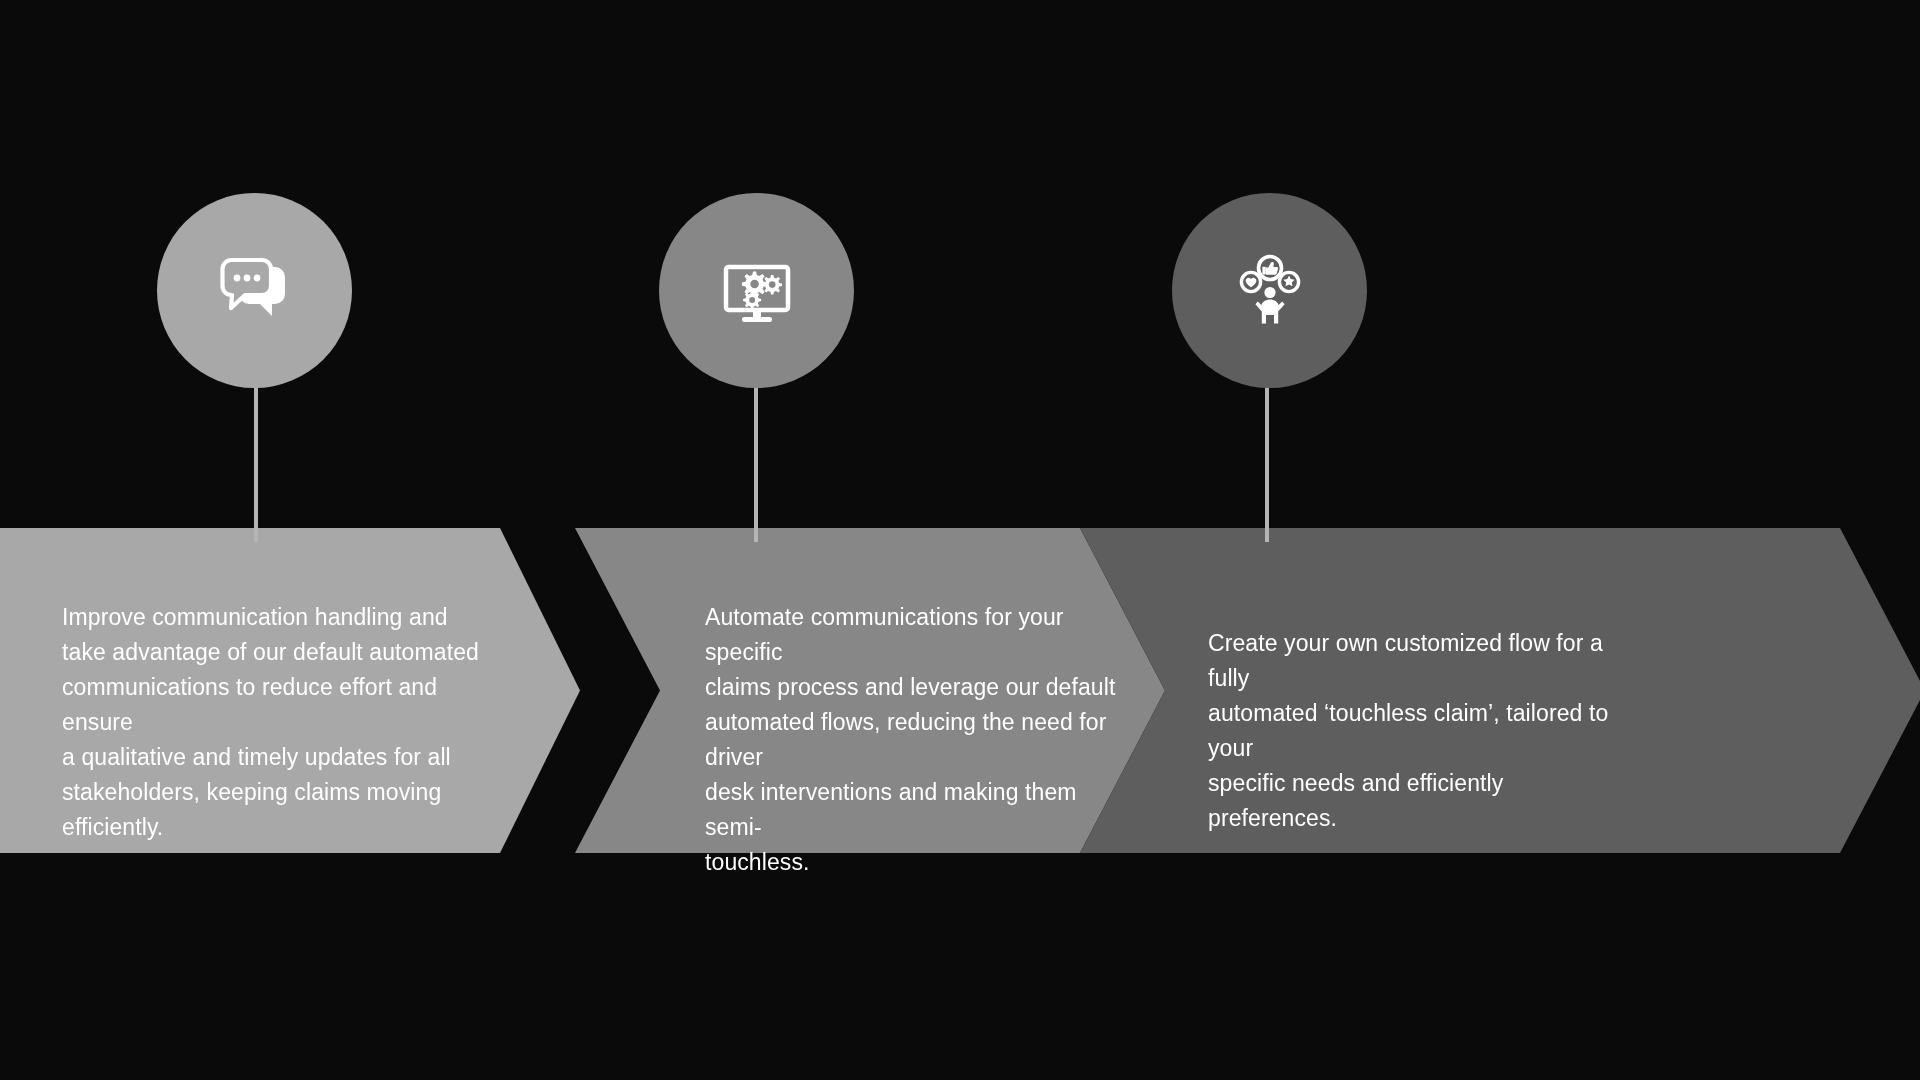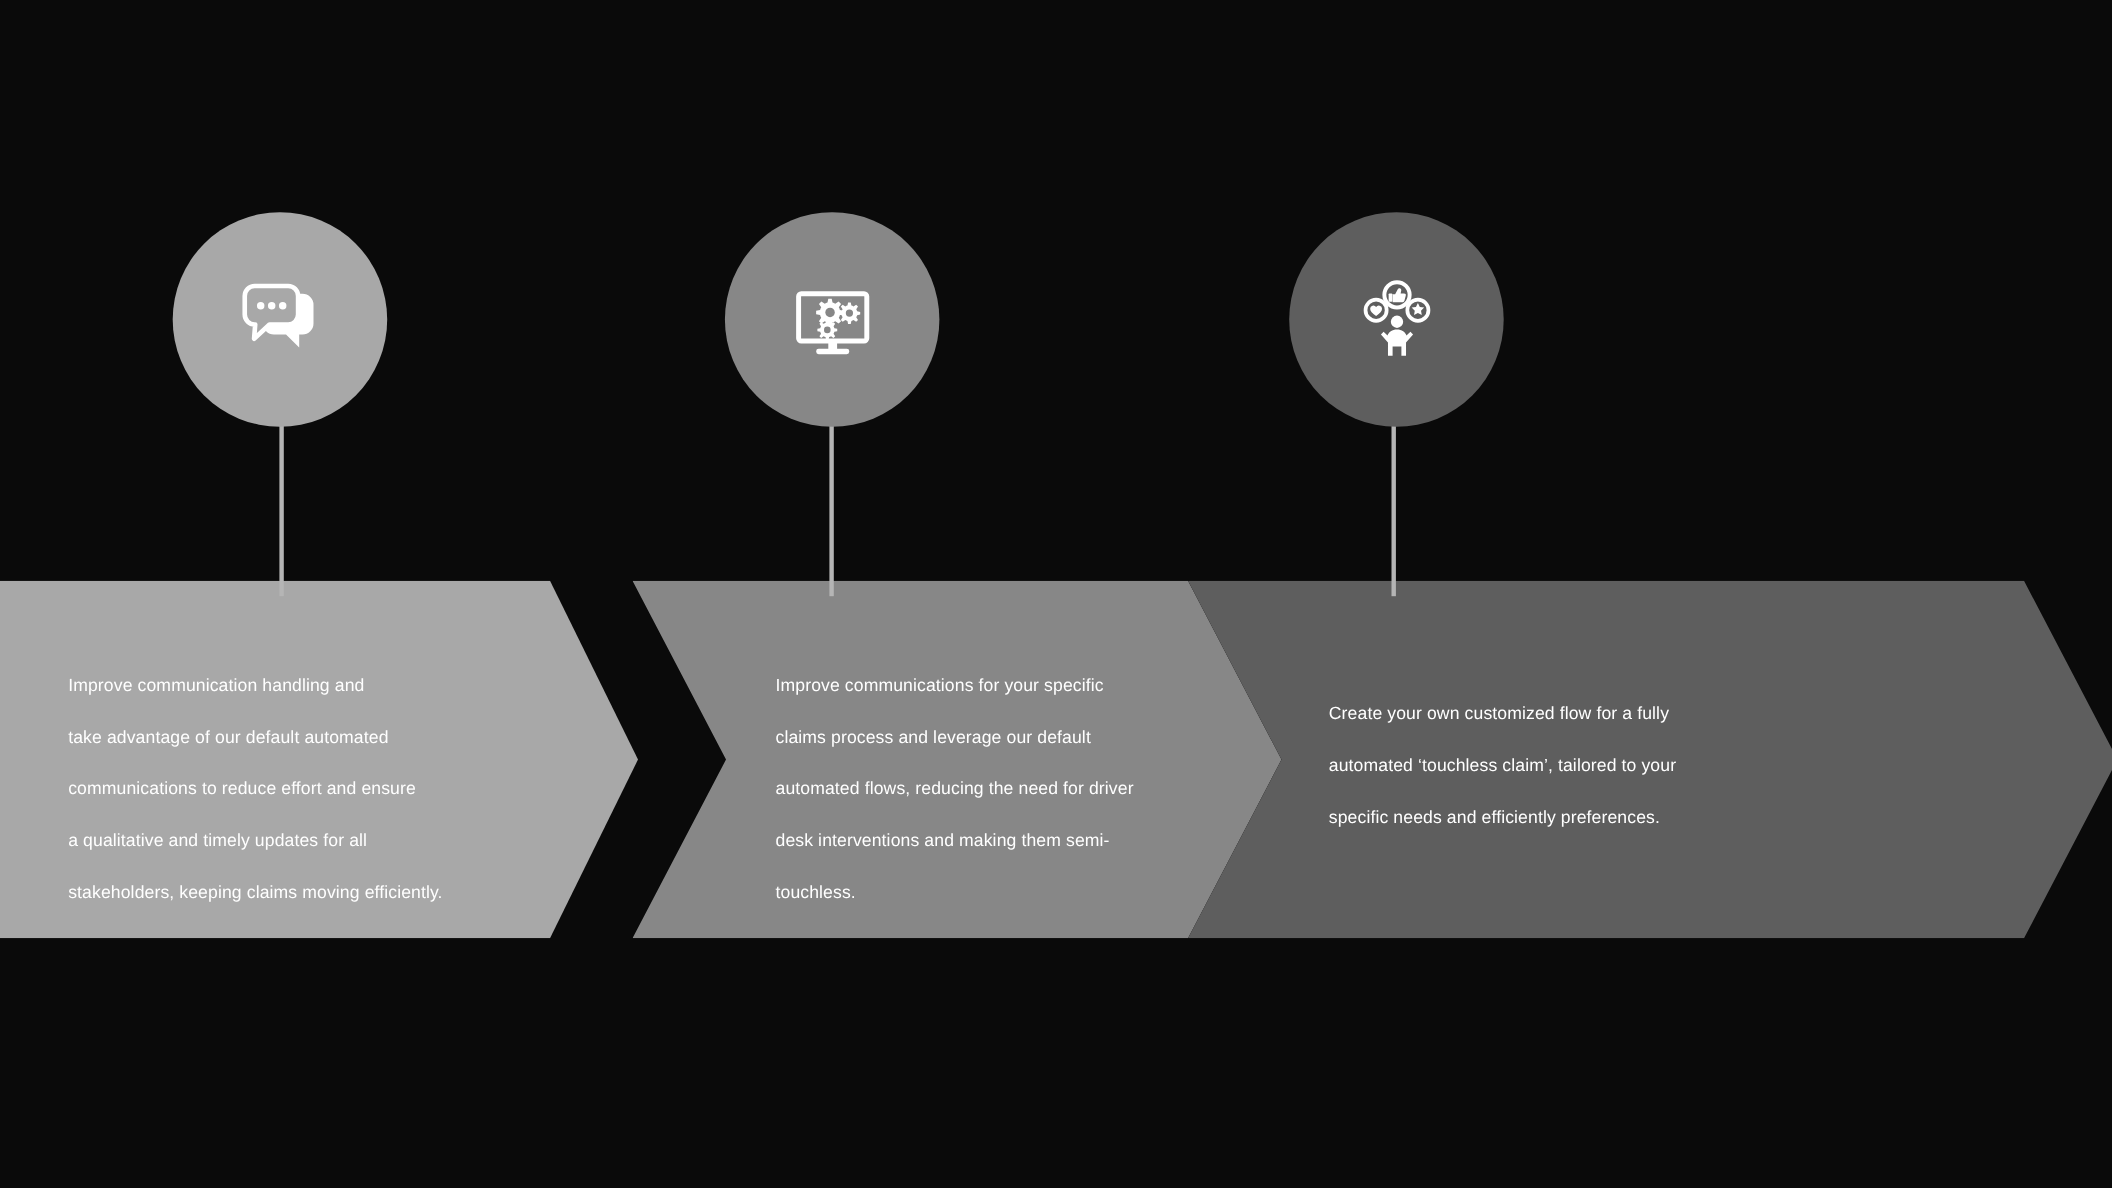--- a/index.html
+++ b/index.html
@@ -23,22 +23,22 @@
   .stem{position:absolute;width:4px;background:#b5b5b5;}
   .icon-wrap{width:100px;height:100px;display:block;}
   .icon-wrap svg{width:100%;height:100%;display:block;}
 
   
   .band{position:absolute;left:0;top:528px;width:1920px;height:325px;}
   .chev{position:absolute;top:0;height:325px;}
   .chev .txt{
     position:absolute;
     color:#ffffff;
-    font-size:16px;
-    line-height:47px;
+    font-size:23px;
+    line-height:35px;
     letter-spacing:.1px;
     white-space:pre-line;
     font-weight:400;
   }
 </style>
 </head>
 <body style="background: rgb(10, 10, 10);">
 
 <div id="stage">
 
@@ -52,21 +52,21 @@
 take advantage of our default automated
 communications to reduce effort and ensure
 a qualitative and timely updates for all
 stakeholders, keeping claims moving efficiently.</div>
     </div>
 
     <div class="chev" id="chev2" style="left:575px;width:590px;">
       <svg width="590" height="325" viewBox="0 0 590 325" preserveAspectRatio="none">
         <polygon id="poly2" points="0,0 505,0 590,162.5 505,325 0,325 85,162.5" fill="#878787"></polygon>
       </svg>
-      <div class="txt" style="left: 130px; top: 72px; width: 420px; color: rgb(255, 255, 255);">Improve communications for your specific
+      <div class="txt" style="left: 130px; top: 72px; width: 420px; color: rgb(255, 255, 255);">Automate communications for your specific
 claims process and leverage our default
 automated flows, reducing the need for driver
 desk interventions and making them semi-
 touchless.</div>
     </div>
 
     <div class="chev" id="chev3" style="left:1080px;width:845px;">
       <svg width="845" height="325" viewBox="0 0 845 325" preserveAspectRatio="none">
         <polygon id="poly3" points="0,0 760,0 845,162.5 760,325 0,325 85,162.5" fill="#5e5e5e"></polygon>
       </svg>

